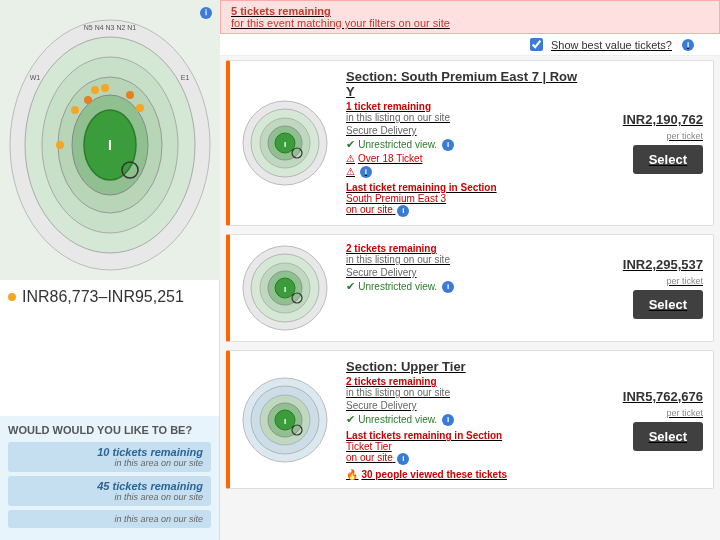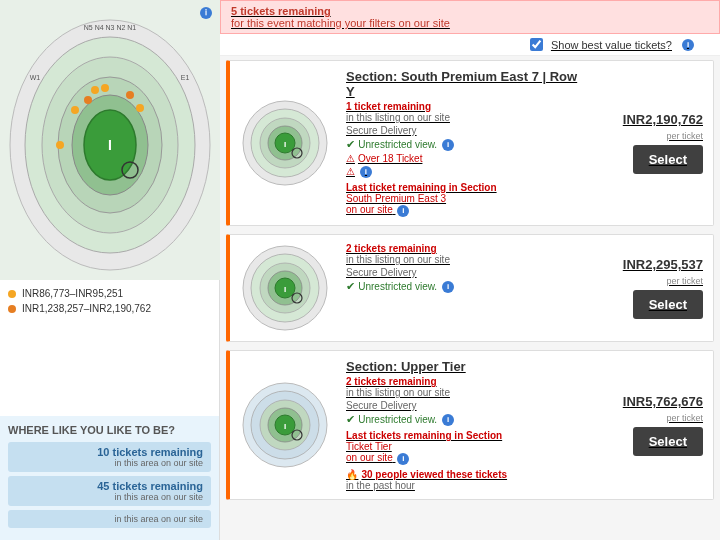--- a/index.html
+++ b/index.html
@@ -27,21 +27,21 @@
       height: 280px;
     }
     .legend-area {
       padding: 6px 8px;
       flex: 1;
     }
     .legend-item {
       display: flex;
       align-items: center;
       gap: 6px;
-      font-size: 10px;
+      font-size: 16px;
       padding: 2px 0;
       color: #333;
     }
     .legend-dot {
       width: 8px; height: 8px; border-radius: 50%;
     }
     .where-box {
       background: #e8f4fc;
       padding: 8px;
       margin-top: 4px;
@@ -53,20 +53,21 @@
       margin-bottom: 6px;
     }
     .where-item {
       background: #c5dff0;
       border-radius: 3px;
       padding: 4px 8px;
       margin-bottom: 4px;
       text-align: right;
       font-size: 10px;
       color: #333;
+      font-style: italic;
     }
     .where-item .count {
       font-size: 11px;
       color: #2a6496;
       font-weight: bold;
     }
     .where-item .sub {
       font-size: 9px;
       color: #666;
     }
@@ -275,28 +276,24 @@
     <div style="position:absolute;top:4px;right:8px;">
       <span class="info-icon">ℹ</span>
     </div>
   </div>
 
   <div class="legend-area">
     <div class="legend-item">
       <span class="legend-dot" style="background:#f5a623;"></span>
       <span>INR86,773–INR95,251</span>
     </div>
-    <div class="legend-item">
-      <span class="legend-dot" style="background:#e67e22;"></span>
-      <span>INR1,238,257–INR2,190,762</span>
-    </div>
   </div>
 
   <div class="where-box">
-    <div class="where-title">WHERE LIKE YOU LIKE TO BE?</div>
+    <div class="where-title">WOULD WOULD YOU LIKE TO BE?</div>
     <div class="where-item">
       <div class="count">10 tickets remaining</div>
       <div class="sub">in this area on our site</div>
     </div>
     <div class="where-item">
       <div class="count">45 tickets remaining</div>
       <div class="sub">in this area on our site</div>
     </div>
     <div class="where-item">
       <div class="sub">in this area on our site</div>
@@ -422,21 +419,20 @@
           <span>Ticket Tier</span>
         </div>
         <div class="last-ticket-section">
           <span>on our site</span>
           <span class="info-icon">i</span>
         </div>
         <div class="viewed-msg">
           <span>🔥</span>
           <span>30 people viewed these tickets</span>
         </div>
-        <div class="listing-sub">in the past hour</div>
       </div>
       <div class="listing-price">
         <div class="price-amount">INR5,762,676</div>
         <div class="per-ticket">per ticket</div>
         <button class="select-btn">Select</button>
       </div>
     </div>
 
   </div>
 </div>

